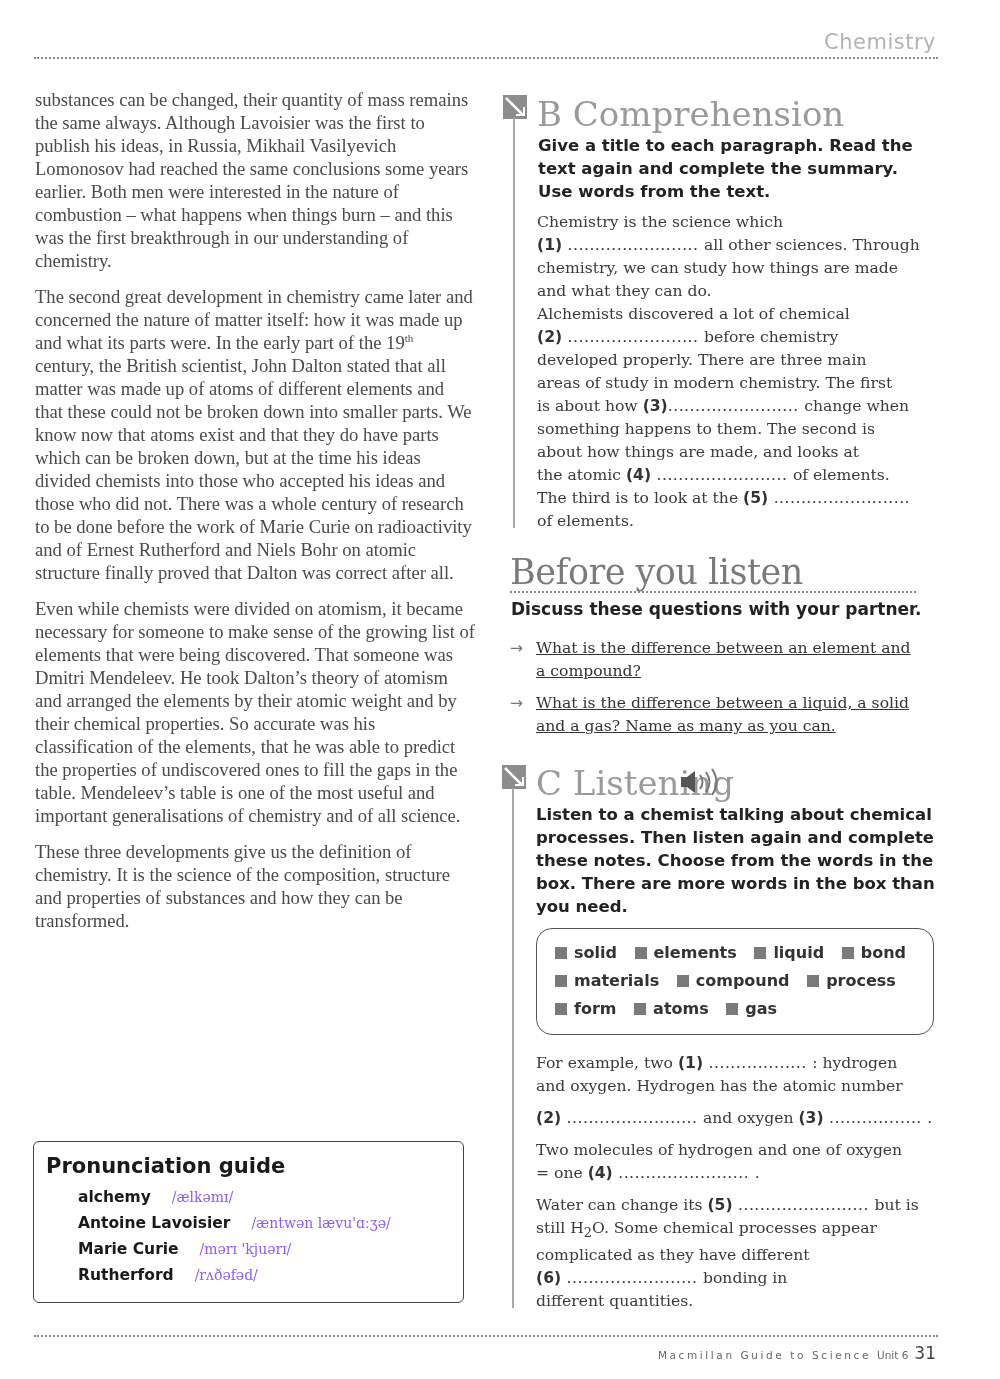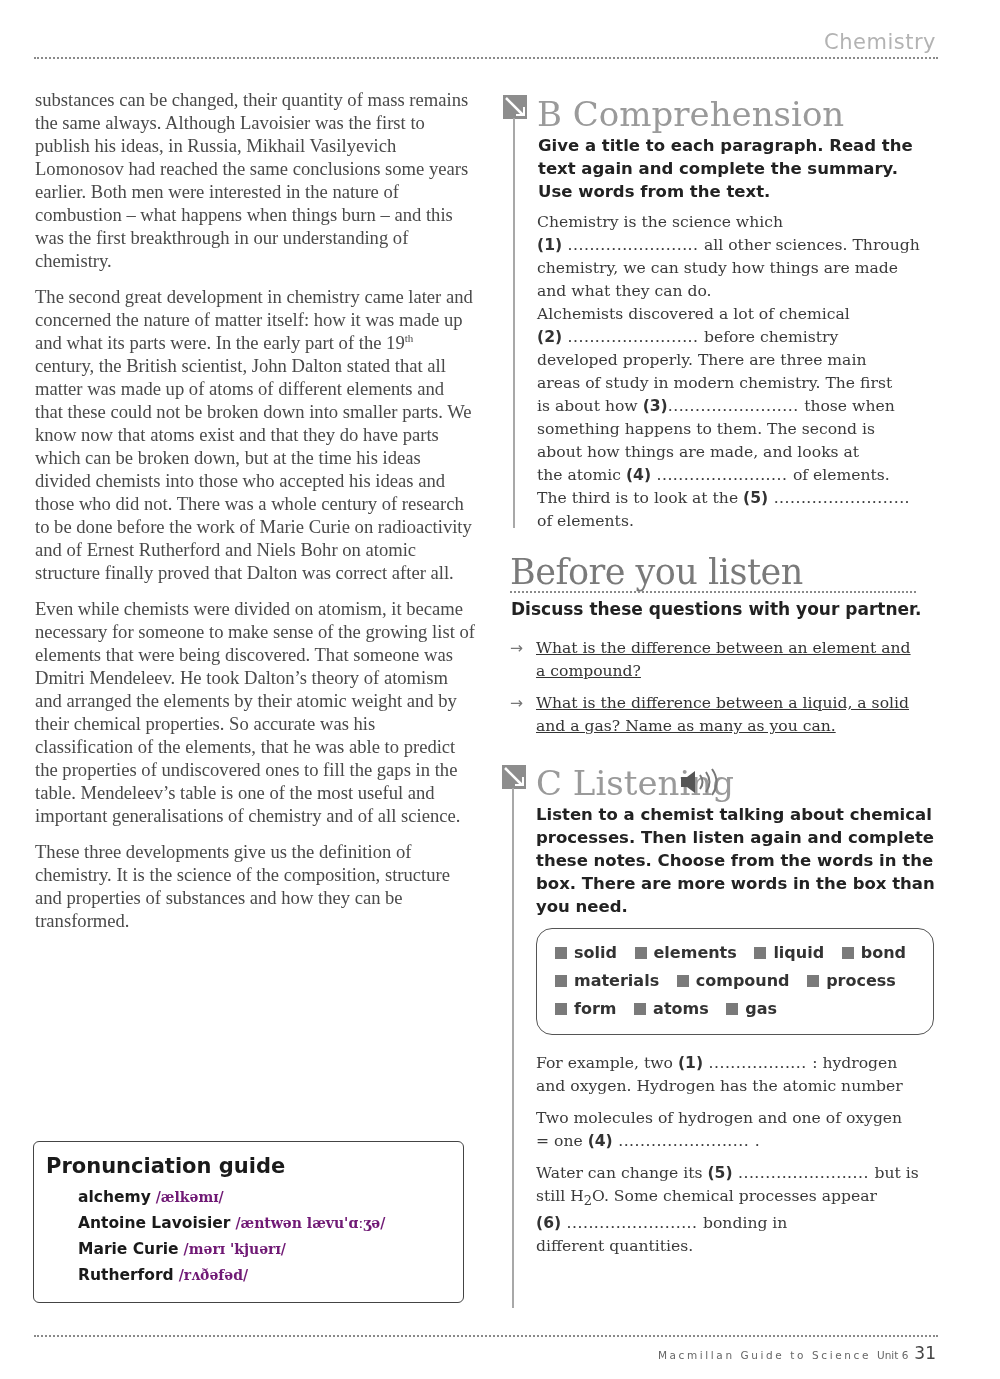--- a/index.html
+++ b/index.html
@@ -12,21 +12,21 @@
 
   
   .left-col { position: absolute; left: 35px; top: 88px; width: 440px; font-family: "Liberation Serif", "DejaVu Serif", serif; font-size: 18.6px; line-height: 23px; color: #4a4a4a; }
   .left-col p { margin: 0 0 13px 0; }
   .left-col sup { font-size: 11px; line-height: 0; }
 
   .pron-box { position: absolute; left: 33px; top: 1141px; width: 431px; height: 162px; border: 1.5px solid #444; border-radius: 6px; box-sizing: border-box; padding: 12px 0 0 12px; font-family: "DejaVu Sans", sans-serif; }
   .pron-title { font-size: 21px; font-weight: bold; color: #1a1a1a; margin-bottom: 6px; }
   .pron-item { font-size: 15.5px; line-height: 26px; color: #1a1a1a; }
   .pron-term { font-weight: bold; margin-left: 32px; }
-  .pron-ipa { font-family: "DejaVu Serif", serif; font-size: 14px; font-weight: bold; color: #701a75; }
+  .pron-ipa { font-family: "DejaVu Serif", serif; font-size: 14px; font-weight: normal; color: #8b5cf6; margin-left: 16px; }
 
   .sec-icon { position: absolute; width: 24px; height: 24px; background: #8d8d8d; }
   .sec-icon svg { display: block; }
   .vline { position: absolute; width: 2px; background: #a8a8a8; }
 
   .sec-title { position: absolute; font-family: "DejaVu Serif", serif; font-size: 34px; color: #9a9a9a; font-weight: normal; }
   .instruction { position: absolute; font-family: "DejaVu Sans", sans-serif; font-weight: bold; font-size: 16.5px; line-height: 23px; color: #222; }
   .body-sans { position: absolute; font-family: "DejaVu Serif", serif; font-size: 15.6px; line-height: 23px; color: #3a3a3a; }
   .body-sans b { font-family: "DejaVu Sans", sans-serif; font-weight: bold; color: #333; }
   .dots { letter-spacing: 0.5px; }
@@ -84,21 +84,21 @@
 
 <div class="body-sans" style="left:537px; top:211px; width:410px;">
   <div>Chemistry is the science which</div>
   <div><b>(1)</b><span class="dots"> ........................ </span><span>all other sciences. Through</span></div>
   <div>chemistry, we can study how things are made</div>
   <div>and what they can do.</div>
   <div>Alchemists discovered a lot of chemical</div>
   <div><b>(2)</b><span class="dots"> ........................ </span><span>before chemistry</span></div>
   <div>developed properly. There are three main</div>
   <div>areas of study in modern chemistry. The first</div>
-  <div><span>is about how </span><b>(3)</b><span class="dots">........................ </span><span>those when</span></div>
+  <div><span>is about how </span><b>(3)</b><span class="dots">........................ </span><span>change when</span></div>
   <div>something happens to them. The second is</div>
   <div>about how things are made, and looks at</div>
   <div><span>the atomic </span><b>(4)</b><span class="dots"> ........................ </span><span>of elements.</span></div>
   <div><span>The third is to look at the </span><b>(5)</b><span class="dots"> .........................</span></div>
   <div>of elements.</div>
 </div>
 
 <div class="before-title">Before you listen</div>
 <div class="before-rule"></div>
 <div class="instruction before-instr">Discuss these questions with your partner.</div>
@@ -144,24 +144,26 @@
   <div class="word-row">
     <span class="word"><span class="sq"></span><span>form</span></span>
     <span class="word"><span class="sq"></span><span>atoms</span></span>
     <span class="word"><span class="sq"></span><span>gas</span></span>
   </div>
 </div>
 
 <div class="body-sans" style="left:536px; top:1052px; width:410px;">
   <div><span>For example, two </span><b>(1)</b><span class="dots">  .................. </span><span>: hydrogen</span></div>
   <div>and oxygen. Hydrogen has the atomic number</div>
+  <div style="margin-top:9px;"><b>(2)</b><span class="dots"> ........................ </span><span>and oxygen </span><b>(3)</b><span class="dots"> ................. .</span></div>
   <div style="margin-top:9px;">Two molecules of hydrogen and one of oxygen</div>
   <div><span>= one </span><b>(4)</b><span class="dots"> ........................ .</span></div>
   <div style="margin-top:9px;"><span>Water can change its </span><b>(5)</b><span class="dots"> ........................ </span><span>but is</span></div>
   <div><span>still H</span><sub>2</sub><span>O. Some chemical processes appear</span></div>
+  <div>complicated as they have different</div>
   <div><b>(6)</b><span class="dots"> ........................ </span><span>bonding in</span></div>
   <div>different quantities.</div>
 </div>
 
 <div class="dotline bottom-rule"></div>
 <div class="footer">
   <span class="brand">Macmillan Guide to Science</span><span class="unit">Unit 6</span><span class="pnum">31</span>
 </div>
 
 </body></html>

